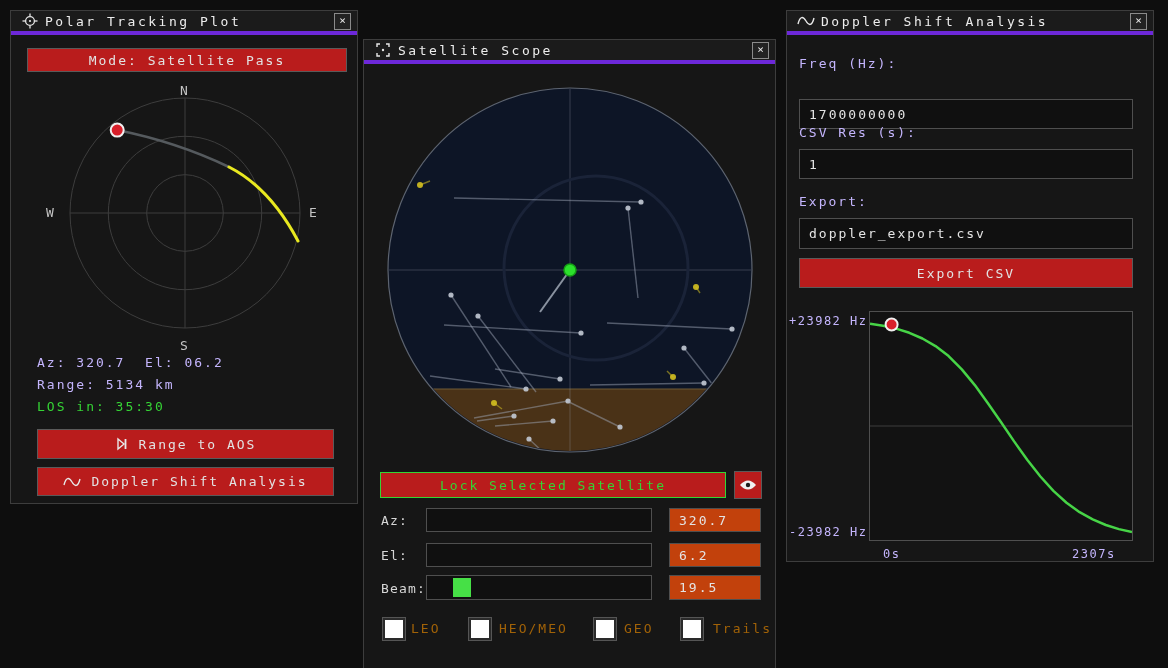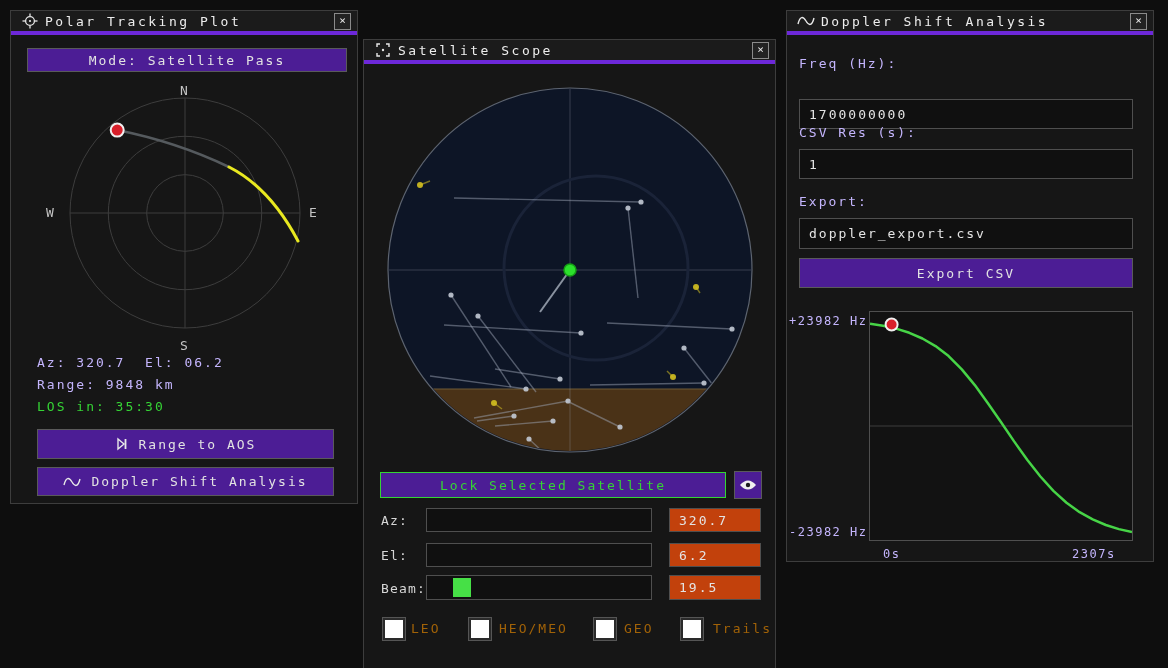--- a/index.html
+++ b/index.html
@@ -4,21 +4,21 @@
 <style>
   html,body{margin:0;padding:0;background:#0e0e0e;width:1168px;height:668px;overflow:hidden;
     font-family:"DejaVu Sans Mono", monospace;color:#e0e0e0;}
   .panel{position:absolute;background:#161616;border:1px solid #3d3d3d;box-sizing:border-box;}
   .titlebar{position:absolute;left:0;top:0;right:0;height:24px;background:#1b1b1b;
     border-bottom:4px solid #6d28d9;display:flex;align-items:center;padding:0 6px;box-sizing:border-box;}
   .titlebar .ticon{width:18px;height:16px;margin:0 6px 0 4px;flex:0 0 auto;display:flex;align-items:center;justify-content:center;}
   .title-text{font-size:13px;letter-spacing:2.5px;color:#ededed;white-space:nowrap;flex:1;}
   .close-btn{width:15px;height:15px;border:1px solid #8a8a8a;color:#e8e8e8;font-size:11px;line-height:13px;
     text-align:center;cursor:pointer;flex:0 0 auto;background:#222;}
-  .btn{position:absolute;background:#4c1d95;border:1px solid #5a5a5a;color:#e2e2e2;font-size:13px;
+  .btn{position:absolute;background:#b91c1c;border:1px solid #5a5a5a;color:#e2e2e2;font-size:13px;
     letter-spacing:2px;display:flex;align-items:center;justify-content:center;box-sizing:border-box;cursor:pointer;gap:10px;white-space:pre;}
   .lbl{position:absolute;font-size:13px;letter-spacing:2px;color:#c4b5fd;white-space:pre;}
   .inputbox{position:absolute;background:#101010;border:1px solid #4f4f4f;box-sizing:border-box;
     color:#e4e4e4;font-size:13px;letter-spacing:2px;font-family:"DejaVu Sans Mono",monospace;padding:0 9px;display:flex;align-items:center;}
   input.inputbox{outline:none;}
   .valuebox{position:absolute;background:#c2410c;border:1px solid #4f4f4f;box-sizing:border-box;
     color:#e4e4e4;font-size:13px;letter-spacing:2px;padding:0 9px;display:flex;align-items:center;}
   .rowlabel{position:absolute;font-size:13px;letter-spacing:1.2px;color:#d6d6d6;}
   .green{color:#35d435;}
   .checkbox{position:absolute;width:18px;height:18px;background:#ffffff;border:2px solid #2a2a2a;outline:1px solid #555;cursor:pointer;}
@@ -60,21 +60,21 @@
       <text x="174" y="339">S</text>
       <text x="40" y="206">W</text>
       <text x="303" y="206">E</text>
     </g>
     <path fill="none" stroke="#555a5e" stroke-width="2.5" stroke-linecap="round" d="M106,119 Q166,131 218,156"></path>
     <path fill="none" stroke="#e8e820" stroke-width="3" stroke-linecap="round" d="M218,156 Q259,177 287,230"></path>
     <circle id="polar-sat-marker" r="6.5" fill="#d81f2a" stroke="#f0f0f0" stroke-width="2" cx="106.2" cy="119.1"></circle>
   </svg>
 
   <div class="lbl" style="left:26px;top:344px;">Az: 320.7  El: 06.2</div>
-  <div class="lbl" style="left:26px;top:366px;">Range: 9848 km</div>
+  <div class="lbl" style="left:26px;top:366px;">Range: 5134 km</div>
   <div class="lbl green" style="left:26px;top:388px;">LOS in: 35:30</div>
 
   <div class="btn" style="left:26px;top:418px;width:297px;height:30px;">
     <span><svg width="14" height="14" viewBox="0 0 14 14">
           <path d="M3,2 L9,7 L3,12 Z" fill="none" stroke="#e8e8e8" stroke-width="1.4"></path>
           <line x1="10.5" y1="2" x2="10.5" y2="12" stroke="#e8e8e8" stroke-width="1.8"></line>
         </svg></span>
     <span>Range to AOS</span>
   </div>
   <div class="btn" style="left:26px;top:456px;width:297px;height:29px;">

